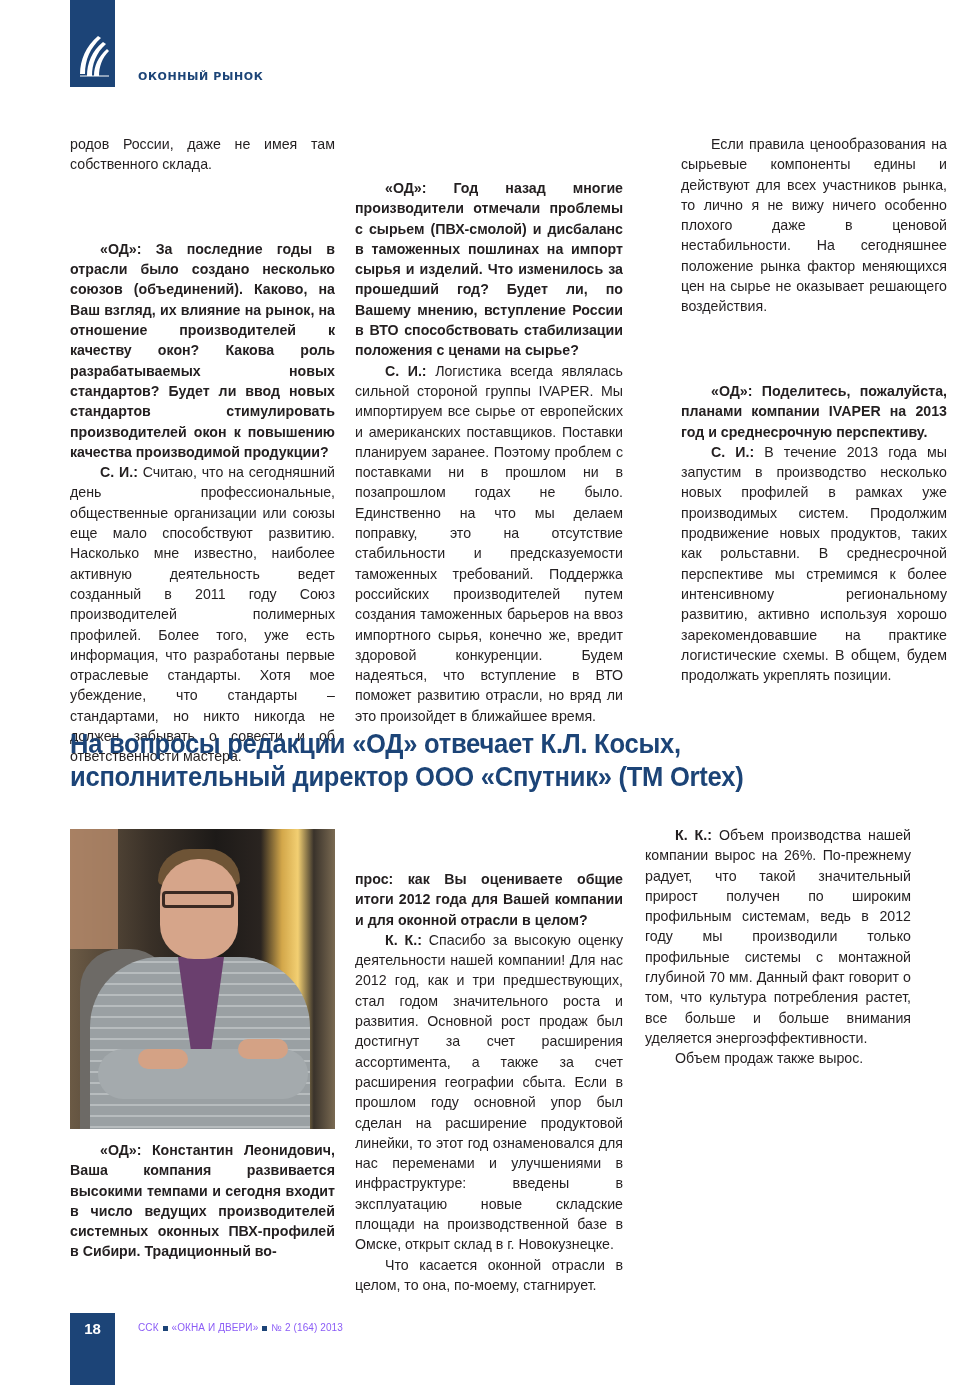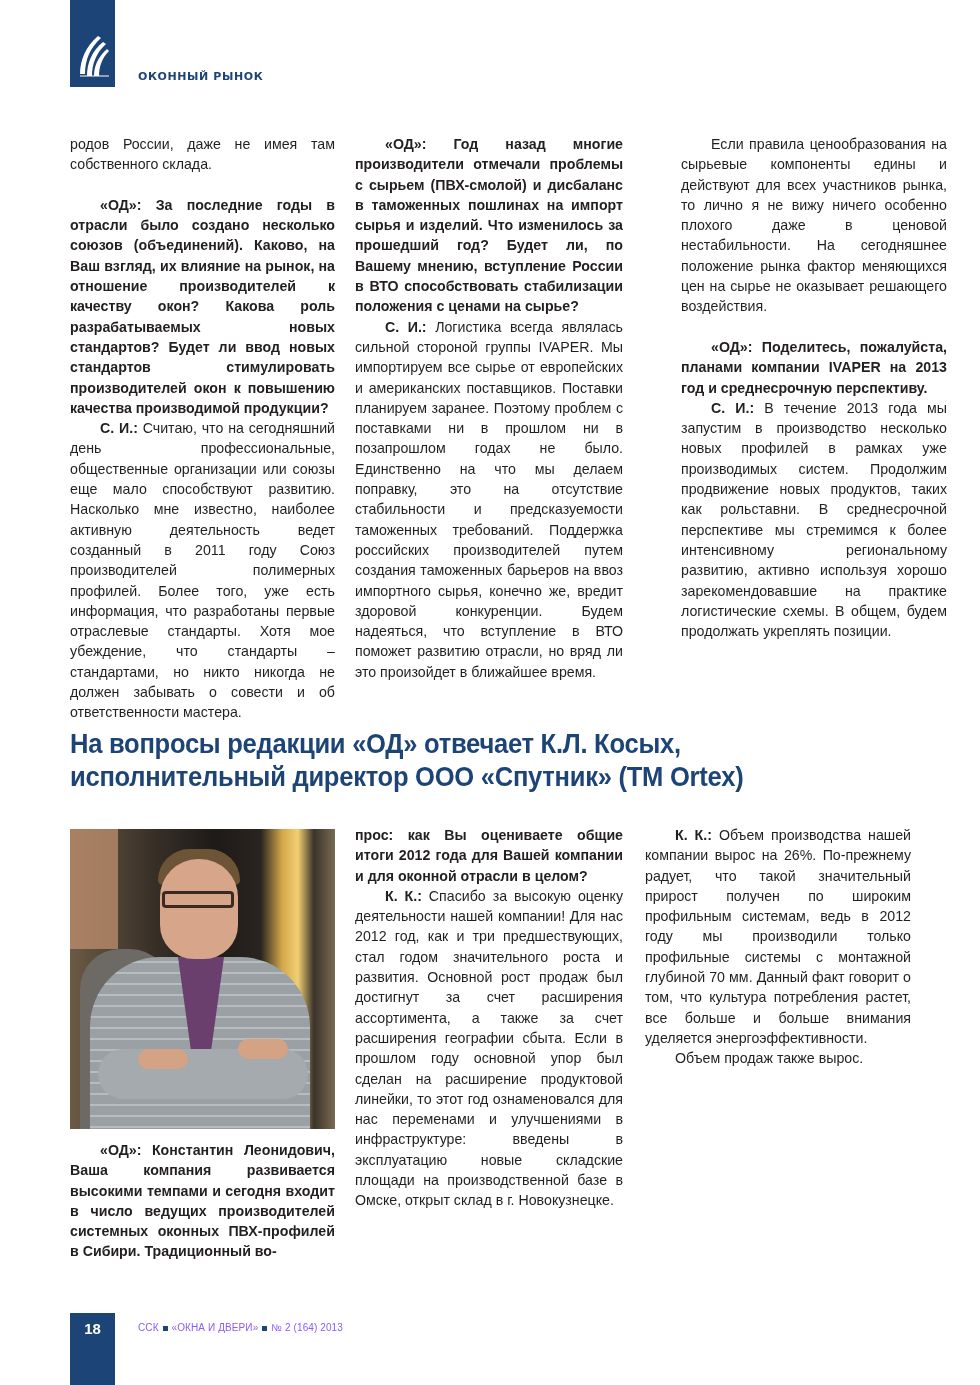--- a/index.html
+++ b/index.html
@@ -3,21 +3,21 @@
 <meta charset="utf-8">
 <style>
   html, body { margin: 0; padding: 0; background: #ffffff; }
   body { width: 980px; height: 1385px; position: relative; overflow: hidden; font-family: "Liberation Sans", sans-serif; color: #231f20; }
   .top-bar { position: absolute; left: 70px; top: 0; width: 45px; height: 87px; background: #1c4477; }
   .top-bar svg { position: absolute; left: 6px; top: 30px; }
   .section-label { position: absolute; left: 138px; top: 70px; font-family: "DejaVu Sans", sans-serif; font-weight: bold; font-size: 11px; letter-spacing: 0.6px; color: #1c4477; }
   .col { position: absolute; font-size: 14.2px; line-height: 20.3px; text-align: justify; }
   .col p { margin: 0; }
   .col .ind { text-indent: 30px; }
-  .col .q { font-weight: bold; }
+  .col .q { font-weight: bold; margin-top: 44px; }
   .col .gap { height: 20.3px; }
   .col b { font-weight: bold; }
   .col1 { left: 70px; top: 134px; width: 265px; }
   .col2 { left: 355px; top: 134px; width: 268px; }
   .col3 { left: 681px; top: 134px; width: 266px; }
   .headline { position: absolute; left: 70px; top: 727px; width: 860px; font-family: "Liberation Sans", sans-serif; font-weight: bold; font-size: 27.5px; line-height: 33px; color: #1c4477; letter-spacing: -0.3px; transform: scaleX(0.93); transform-origin: left top; }
   .photo { position: absolute; left: 70px; top: 829px; width: 265px; height: 300px; background: linear-gradient(90deg, #6b5a45 0%, #3a3128 30%, #1d1a18 55%, #2a2420 72%, #d3a74a 80%, #f2cf72 86%, #3a332b 92%, #7a6a52 100%); overflow: hidden; }
   .photo .wall { position: absolute; left: 0; top: 0; width: 48px; height: 120px; background: #b88b6c; opacity: .8; }
   .photo .bgman { position: absolute; left: 10px; top: 120px; width: 90px; height: 180px; background: #6d6a66; border-radius: 40px 40px 0 0; }
   .photo .head { position: absolute; left: 90px; top: 30px; width: 78px; height: 100px; background: #d6a58a; border-radius: 38px 38px 34px 34px; }
@@ -87,20 +87,21 @@
   <div class="hand2"></div>
 </div>
 
 <div class="caption-q">
   <p><span>«ОД»:</span><span> Константин Леонидович, Ваша компания развивается высокими темпами и сегодня входит в число ведущих производителей системных оконных ПВХ-профилей в Сибири. Традиционный во-</span></p>
 </div>
 
 <div class="col col4">
   <p class="q">прос: как Вы оцениваете общие итоги 2012 года для Вашей компании и для оконной отрасли в целом?</p>
   <p class="ind"><b>К. К.:</b><span> Спасибо за высокую оценку деятельности нашей компании! Для нас 2012 год, как и три предшествующих, стал годом значительного роста и развития. Основной рост продаж был достигнут за счет расширения ассортимента, а также за счет расширения географии сбыта. Если в прошлом году основной упор был сделан на расширение продуктовой линейки, то этот год ознаменовался для нас переменами и улучшениями в инфраструктуре: введены в эксплуатацию новые складские площади на производственной базе в Омске, открыт склад в г. Новокузнецке.</span></p>
+  <p class="ind">Что касается оконной отрасли в целом, то она, по-моему, стагнирует.</p>
 </div>
 
 <div class="col col5">
   <p class="ind"><b>К. К.:</b><span> Объем производства нашей компании вырос на 26%. По-прежнему радует, что такой значительный прирост получен по широким профильным системам, ведь в 2012 году мы производили только профильные системы с монтажной глубиной 70 мм. Данный факт говорит о том, что культура потребления растет, все больше и больше внимания уделяется энергоэффективности.</span></p>
   <p class="ind">Объем продаж также вырос.</p>
   <div class="gap"></div>
 </div>
 
 <div class="footer-bar"></div>
 <div class="page-num">18</div>

